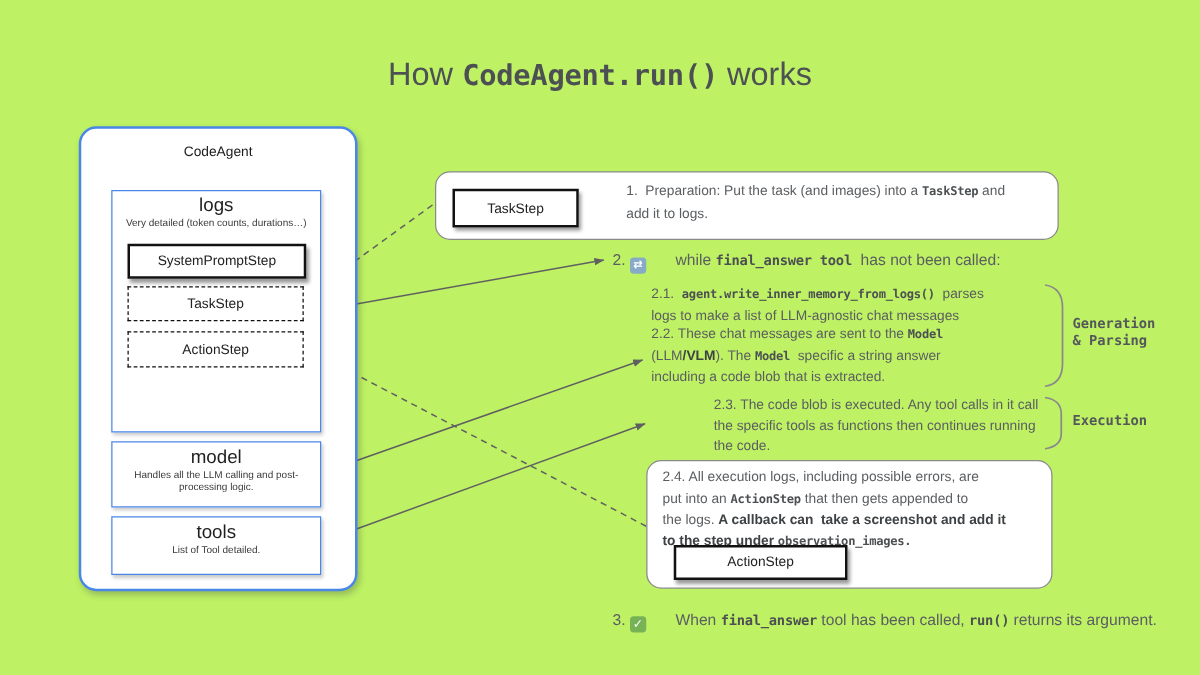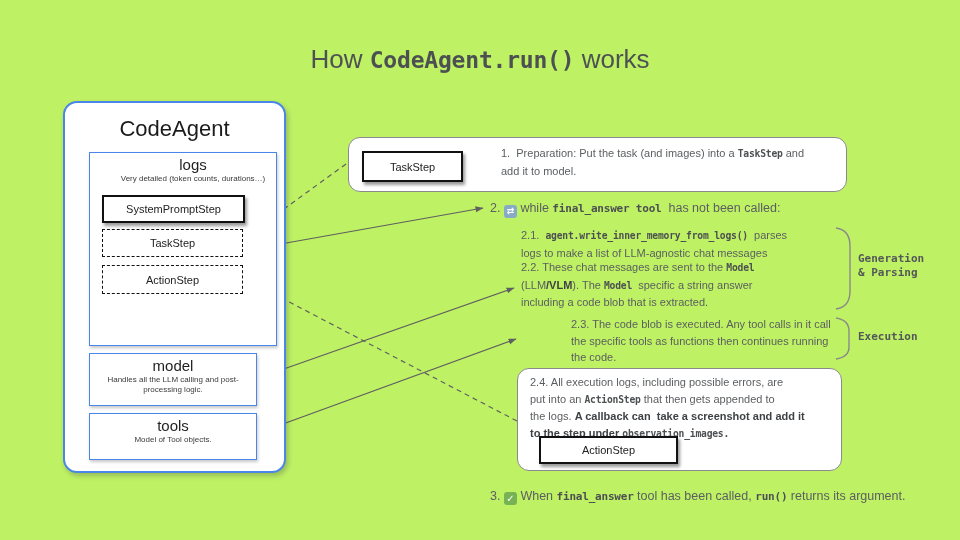--- a/index.html
+++ b/index.html
@@ -14,24 +14,24 @@
   
   .rich{white-space:pre;font-size:11px;line-height:16.5px;color:#5b5e61;}
   .seg-m{font-family:"DejaVu Sans Mono",monospace;font-weight:700;font-size:0.88em;letter-spacing:-0.2px;color:#4d5052;}
   .seg-b{font-weight:700;color:#3f4245;}
 
   
   .agent-panel{position:absolute;left:63px;top:101px;width:219px;height:368px;
                border:2px solid #4a86e8;border-radius:14px;background:#fff;
                box-shadow:2px 3px 5px rgba(60,64,67,.30);}
   .panel-title{position:absolute;top:13px;left:0;width:100%;text-align:center;
-               font-size:22px;color:#1b1b1b;}
+               font-size:11px;color:#1b1b1b;}
   .blue-box{position:absolute;background:#fff;border:1.5px solid #4a86e8;
             box-shadow:1px 2px 3px rgba(0,0,0,.22);}
-  .logs-box{left:24px;top:49px;width:166px;height:192px;padding-left:20px;}
+  .logs-box{left:24px;top:49px;width:166px;height:192px;}
   .box-title{width:100%;text-align:center;font-size:15px;color:#1f1f1f;margin-top:3px;}
   .box-subtitle{width:100%;text-align:center;font-size:8px;color:#3a3a3a;margin-top:1px;}
   .model-box{left:24px;top:250px;width:166px;height:51px;}
   .tools-box{left:24px;top:310px;width:166px;height:45px;}
   .sub-note{width:150px;margin:1px auto 0;text-align:center;font-size:8px;color:#3a3a3a;line-height:10px;}
 
   .step-box{position:absolute;background:#fff;display:flex;align-items:center;justify-content:center;
             font-size:11px;color:#222;}
   .sb-solid{border:2px solid #111;box-shadow:2px 3px 3px rgba(0,0,0,.40);}
   .sb-dashed{border:1.6px dashed #111;}
@@ -48,21 +48,21 @@
   .box24-text{position:absolute;left:12px;top:5px;}
   .sb-action24{left:21px;top:67px;width:135px;height:24px;}
 
   .block21{position:absolute;left:521px;top:227px;}
   .block22{position:absolute;left:521px;top:259px;}
   .block23{position:absolute;left:524px;top:316px;margin-left:47px;}
 
   .numline{position:absolute;font-size:12.5px;white-space:pre;color:#5b5e61;}
   .step2-line{left:490px;top:200px;}
   .step3-line{left:490px;top:488px;}
-  .numline .rich{display:inline;font-size:12.5px;}
+  .numline .rich{display:inline;font-size:12.5px;padding-left:20px;}
 
   .mini-icon{display:inline-block;width:13px;height:13px;border-radius:3px;color:#fff;
              text-align:center;font-size:9px;line-height:13px;font-weight:700;vertical-align:-2px;
              font-family:"DejaVu Sans",sans-serif;}
   .repeat{background:#87abc6;}
   .check{background:#77b255;font-size:10px;}
 
   .anno{position:absolute;font-family:"DejaVu Sans Mono",monospace;font-weight:700;
         font-size:11px;line-height:14px;color:#55585a;white-space:pre;}
   .anno-gen{left:858px;top:252px;}
@@ -120,29 +120,29 @@
       </div>
     </div>
 
     <div class="blue-box model-box">
       <div class="box-title">model</div>
       <div class="sub-note">Handles all the LLM calling and post-processing logic.</div>
     </div>
 
     <div class="blue-box tools-box">
       <div class="box-title">tools</div>
-      <div class="sub-note">Model of Tool objects.</div>
+      <div class="sub-note">List of Tool detailed.</div>
     </div>
   </div>
 
   <div class="callout step1-callout">
     <div class="step-box sb-solid sb-task1">
       <span>TaskStep</span>
     </div>
-    <div class="rich step1-text"><span>1.  Preparation: Put the task (and images) into a </span><span class="seg-m">TaskStep</span><span> and</span><br><span>add it to model.</span></div>
+    <div class="rich step1-text"><span>1.  Preparation: Put the task (and images) into a </span><span class="seg-m">TaskStep</span><span> and</span><br><span>add it to logs.</span></div>
   </div>
 
   <div class="numline step2-line"><span>2.</span> <span class="mini-icon repeat">⇄</span><span class="rich"><span> while </span><span class="seg-m">final_answer tool</span><span>  has not been called:</span></span></div>
 
   <div class="rich block21"><span>2.1.  </span><span class="seg-m">agent.write_inner_memory_from_logs()</span><span>  parses</span><br><span>logs to make a list of LLM-agnostic chat messages</span></div>
   <div class="rich block22"><span>2.2. These chat messages are sent to the </span><span class="seg-m">Model</span><br><span>(LLM</span><span class="seg-b">/VLM</span><span>). The </span><span class="seg-m">Model</span><span>  specific a string answer</span><br><span>including a code blob that is extracted.</span></div>
   <div class="rich block23"><span>2.3. The code blob is executed. Any tool calls in it call</span><br><span>the specific tools as functions then continues running</span><br><span>the code.</span></div>
 
   <div class="callout box24">
     <div class="rich box24-text"><span>2.4. All execution logs, including possible errors, are</span><br><span>put into an </span><span class="seg-m">ActionStep</span><span> that then gets appended to</span><br><span>the logs. </span><span class="seg-b">A callback can  take a screenshot and add it</span><br><span class="seg-b">to the step under </span><span class="seg-m">observation_images.</span></div>

